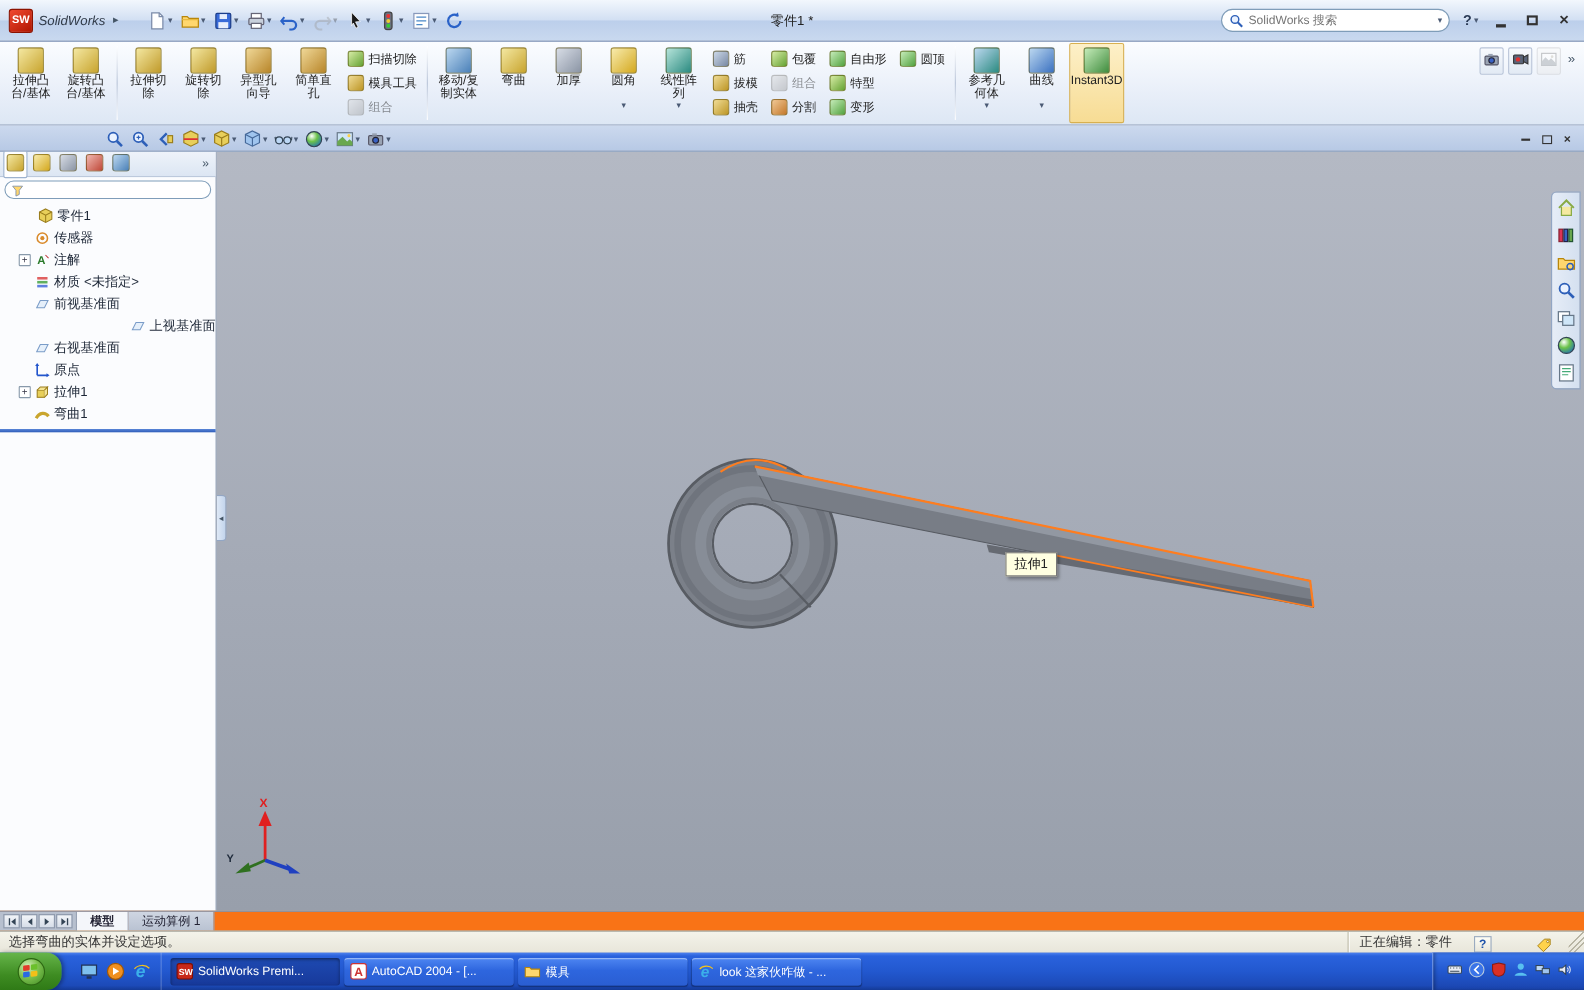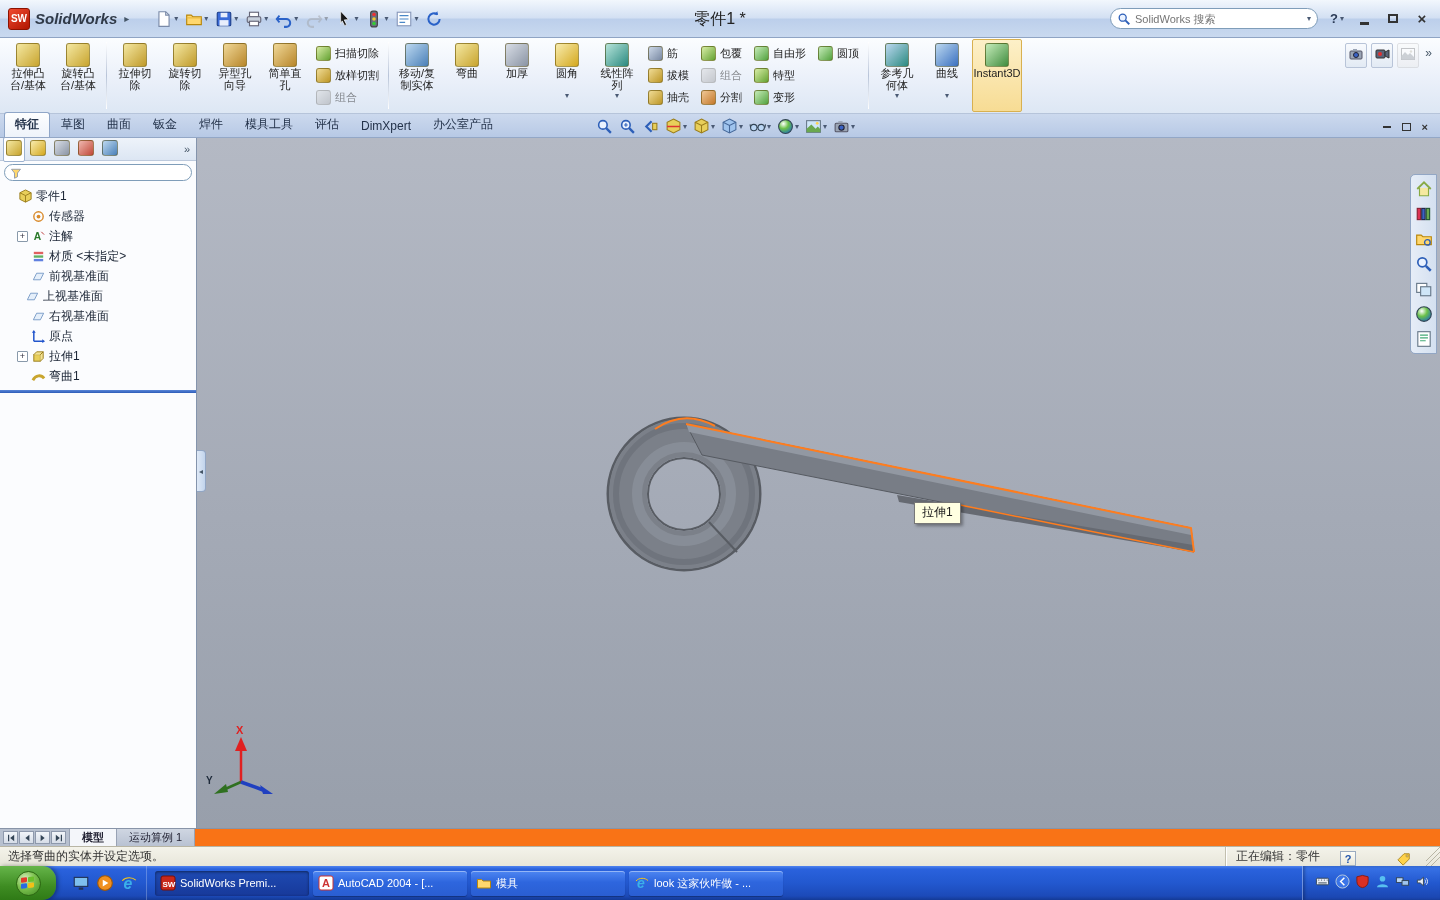--- a/index.html
+++ b/index.html
@@ -2,30 +2,30 @@
 <html><head>
 <meta charset="utf-8">
 <style>
 *{margin:0;padding:0;box-sizing:border-box}
 html,body{width:1440px;height:900px;overflow:hidden;font-family:"Liberation Sans","DejaVu Sans",sans-serif;font-size:12px;color:#1a1a1a}
 .app{width:1440px;height:900px;display:flex;flex-direction:column;background:#aab0bc}
 
 .titlebar{height:38px;flex:0 0 38px;display:flex;align-items:center;background:linear-gradient(180deg,#f2f7fd,#d3e0f3 48%,#bccfeb 52%,#c9d9ef);border-bottom:1px solid #8fa4c4;position:relative;padding:0 6px;gap:2px}
 .logo{display:flex;align-items:center;gap:5px;padding:2px 8px 2px 2px}
 .sw-badge{width:22px;height:22px;border-radius:3px;background:linear-gradient(145deg,#f04a30,#b01500);color:#fff;font-weight:bold;font-size:10px;display:flex;align-items:center;justify-content:center;border:1px solid #8c1200}
-.logo-text{font-size:15px;font-weight:bold;font-style:italic;color:#303a48}
+.logo-text{font-size:12px;font-weight:normal;font-style:italic;color:#303a48}
 .logo-arrow{color:#456;font-size:10px;margin-left:2px}
 .qtb{display:flex;align-items:center;gap:3px;margin-left:14px}
 .qbtn{display:flex;align-items:center;gap:1px;padding:2px;border-radius:2px}
 .qbtn.disabled{opacity:.45;filter:grayscale(.8)}
 .dd{font-size:8px;color:#4a5a74;line-height:1}
 .icn{display:inline-block;flex:0 0 auto}
 .icn svg{width:100%;height:100%;display:block}
 .icn.blk{border:1px solid rgba(96,82,20,.5);border-radius:3px}
-.doc-title{position:absolute;left:50%;top:50%;transform:translate(-50%,-50%);font-size:16px;color:#222}
+.doc-title{position:absolute;left:50%;top:50%;transform:translate(-50%,-50%);font-size:12px;color:#222}
 .search{margin-left:auto;display:flex;align-items:center;height:21px;width:208px;background:#fff;border:1px solid #7f9db9;border-radius:11px;padding:0 6px;gap:4px}
 .search input{border:none;outline:none;flex:1;font-size:11px;min-width:0;background:transparent;font-family:inherit}
 .help-btn{display:flex;align-items:center;gap:2px;margin:0 8px 0 10px;color:#2a3a55;font-weight:bold;font-size:13px}
 .winbtns{display:flex;align-items:center;gap:9px;margin-right:2px}
 .wb{width:20px;height:18px;display:flex;align-items:center;justify-content:center;color:#333;font-size:15px;font-weight:bold}
 .wb .min{width:9px;height:3px;background:#333;margin-top:9px}
 .wb .max{width:10px;height:9px;border:2px solid #333}
 
 .ribbon{height:76px;flex:0 0 76px;display:flex;align-items:stretch;background:linear-gradient(180deg,#fbfdff,#e9eff9 60%,#dde7f4);border-bottom:1px solid #b6c4da;padding:1px 2px;overflow:hidden}
 .rgroup{display:flex;align-items:stretch;padding:0 1px}
@@ -278,21 +278,21 @@
             <div>孔</div>
           </div>
         </div>
         <div class="stackcol">
           <div class="smallbtn">
             <span class="icn blk" style="height: 15px; width: 15px; background: linear-gradient(135deg, rgb(216, 237, 166), rgb(100, 162, 50));"></span>
             <span class="slab">扫描切除</span>
           </div>
           <div class="smallbtn">
             <span class="icn blk" style="height: 15px; width: 15px; background: linear-gradient(135deg, rgb(240, 220, 150), rgb(189, 150, 38));"></span>
-            <span class="slab">放样切割</span>
+            <span class="slab">模具工具</span>
           </div>
           <div class="smallbtn disabled">
             <span class="icn blk" style="height: 15px; width: 15px; background: linear-gradient(135deg, rgb(216, 221, 230), rgb(154, 162, 176));"></span>
             <span class="slab">组合</span>
           </div>
         </div>
       </div>
       <div class="rsep"></div>
       <div class="rgroup">
         <div class="bigbtn">
@@ -421,31 +421,20 @@
         <span class="rextra-btn disabled"><span class="icn" style="height: 16px; width: 16px;"><svg viewBox="0 0 16 16">
               <rect x="1.5" y="2.5" width="13" height="11" fill="#fff" stroke="#778899"></rect>
               <path d="M1.5 10 5 6l3 3 2-2 4.5 4.5v2h-13z" fill="#79a8d8"></path>
               <circle cx="11" cy="5.5" r="1.2" fill="#f0c030"></circle>
             </svg></span></span>
         <span class="rmore">»</span>
       </div>
     </div>
 
   <div class="tabrow">
-    <div style="display:flex;align-items:flex-end">
-        <div class="ctab active">特征</div>
-        <div class="ctab">草图</div>
-        <div class="ctab">曲面</div>
-        <div class="ctab">钣金</div>
-        <div class="ctab">焊件</div>
-        <div class="ctab">模具工具</div>
-        <div class="ctab">评估</div>
-        <div class="ctab">DimXpert</div>
-        <div class="ctab">办公室产品</div>
-      </div>
     <div class="headsup">
         <span class="hbtn">
           <span class="icn" style="height: 17px; width: 17px;">
             <svg viewBox="0 0 16 16">
               <circle cx="6.5" cy="6.5" r="4" fill="#eaf2ff" stroke="#2d5fb8" stroke-width="1.5"></circle>
               <path d="M9.6 9.6 14 14" stroke="#2d5fb8" stroke-width="2.2"></path>
             </svg>
           </span>
         </span>
         <span class="hbtn">
@@ -563,21 +552,21 @@
         <div class="filterbox">
           <span class="icn" style="width:12px;height:12px">
               <svg viewBox="0 0 16 16">
                 <path d="M2 3h12L10 8v5l-4 2V8z" fill="#ffd76e" stroke="#7a8aa8"></path>
               </svg>
             </span>
           <input style="">
         </div>
       </div>
       <div class="tree">
-          <div class="trow" style="padding-left: 4px;">
+          <div class="trow" style="padding-left: 20px;">
             <span class="expbox noexp"></span>
             <span class="icn" style="height: 15px; width: 15px;">
               <svg viewBox="0 0 16 16">
                 <path d="M8 1 14 4v7L8 14 2 11V4z" fill="#e8cf5a" stroke="#9a7d1c"></path>
                 <path d="M2 4l6 3 6-3M8 7v7" stroke="#9a7d1c" fill="none"></path>
               </svg>
             </span>
             <span class="tlab">零件1</span>
           </div>
           <div class="trow" style="padding-left: 17px;">
@@ -613,21 +602,21 @@
           </div>
           <div class="trow" style="padding-left: 17px;">
             <span class="expbox noexp"></span>
             <span class="icn" style="height: 15px; width: 15px;">
               <svg viewBox="0 0 16 16">
                 <path d="M2.5 11.5 6 4.5h7.5L10 11.5z" fill="#dce9f8" fill-opacity=".7" stroke="#7a9cc8"></path>
               </svg>
             </span>
             <span class="tlab">前视基准面</span>
           </div>
-          <div class="trow" style="padding-left: 11px;">
+          <div class="trow" style="padding-left: 11px; justify-content: flex-end;">
             <span class="expbox noexp"></span>
             <span class="icn" style="height: 15px; width: 15px;">
               <svg viewBox="0 0 16 16">
                 <path d="M2.5 11.5 6 4.5h7.5L10 11.5z" fill="#dce9f8" fill-opacity=".7" stroke="#7a9cc8"></path>
               </svg>
             </span>
             <span class="tlab">上视基准面</span>
           </div>
           <div class="trow" style="padding-left: 17px;">
             <span class="expbox noexp"></span>

